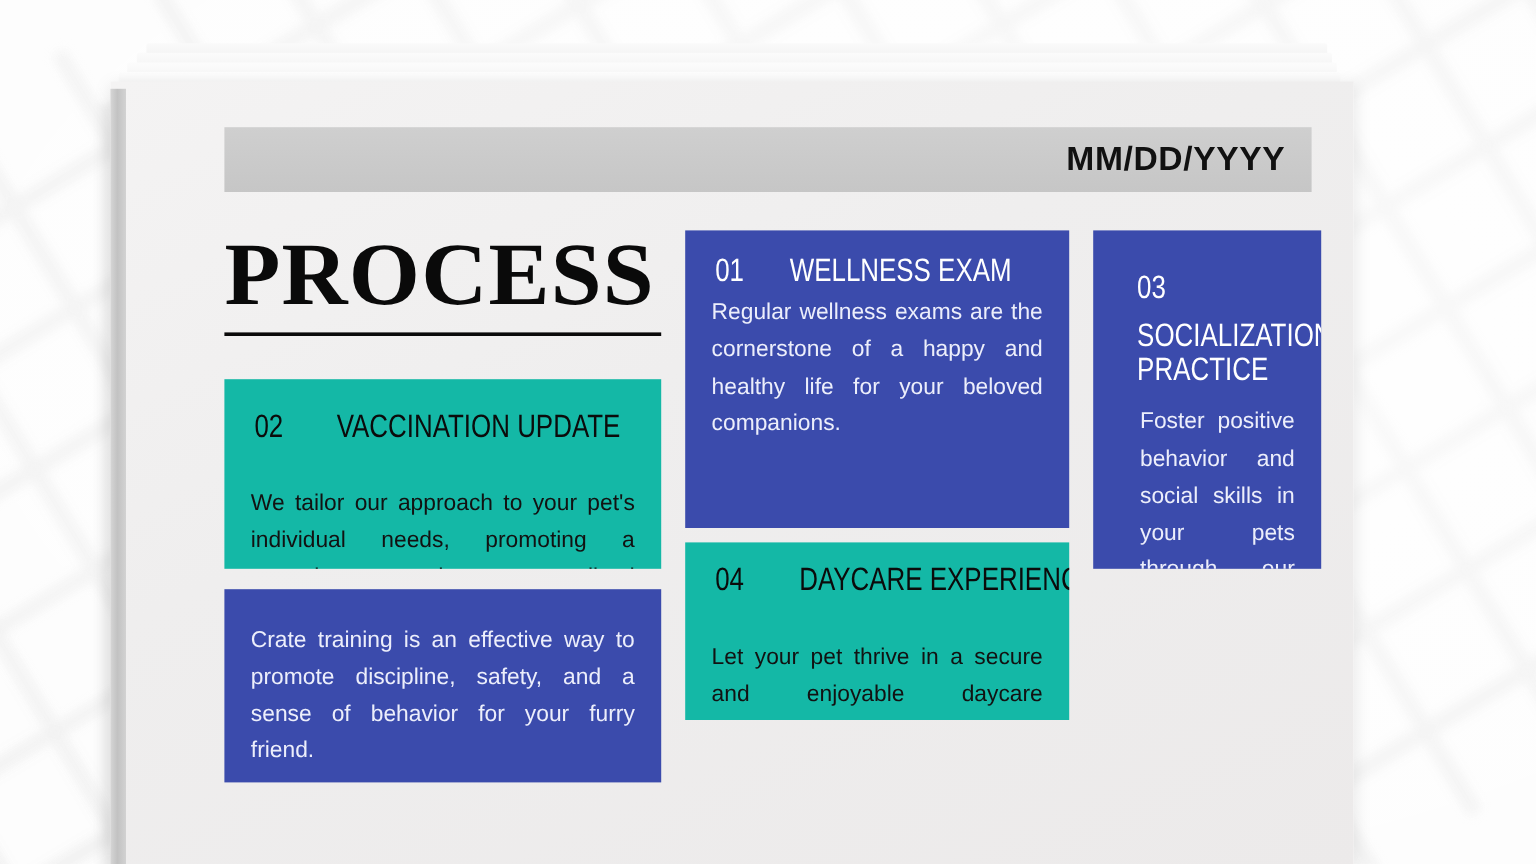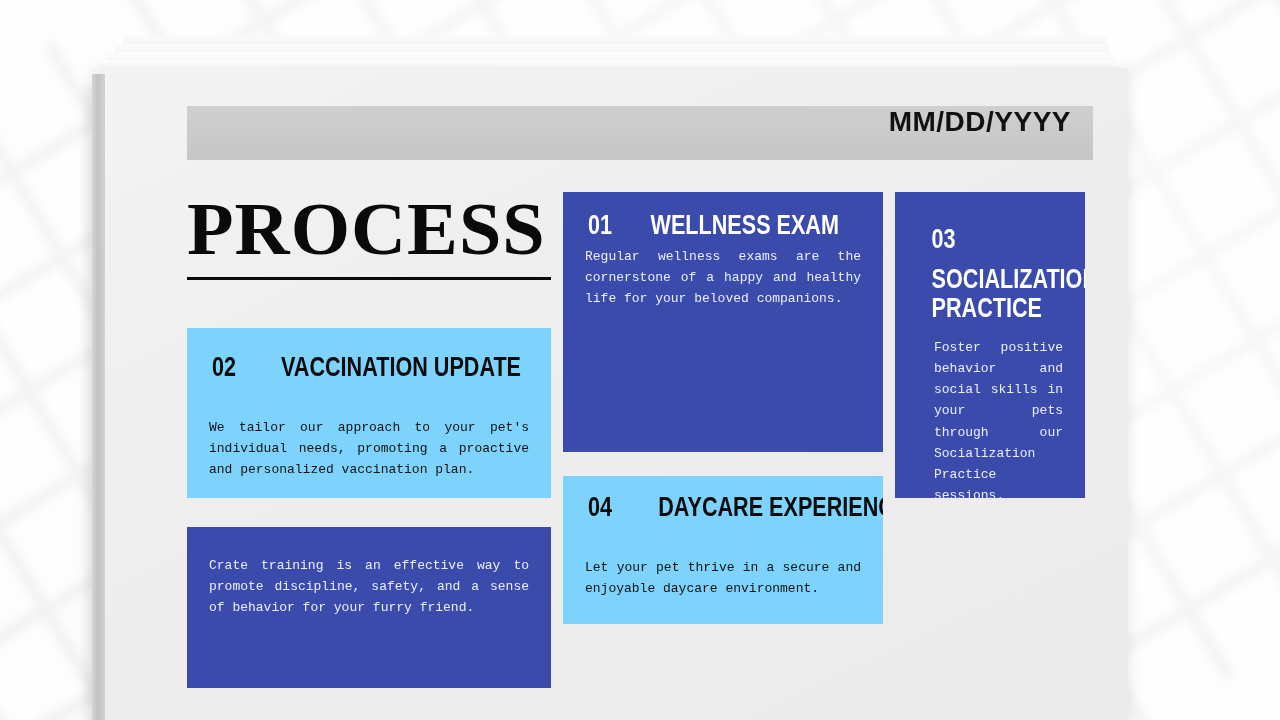--- a/index.html
+++ b/index.html
@@ -96,41 +96,41 @@
     left: 187px;
     top: 106px;
     width: 906px;
   }
 
   
   #date-bar {
     height: 54px;
     background: linear-gradient(to bottom, #cfcfcf, #c6c6c6);
     display: flex;
+    align-items: center;
     justify-content: flex-end;
     padding-right: 22px;
     box-sizing: border-box;
   }
   #date-text {
     font-family: "Liberation Sans", sans-serif;
     font-weight: bold;
     font-size: 28px;
     letter-spacing: 0.5px;
     color: #111111;
   }
 
   
   #layout {
     margin-top: 32px;
     display: grid;
     grid-template-columns: 364px 320px 190px;
     grid-template-rows: 112px 148px 22px 178px;
     column-gap: 20px;
     row-gap: 0px;
-    gap: 12px;
   }
 
   
   #title-block {
     grid-column: 1;
     grid-row: 1 / span 1;
     padding-top: 2px;
   }
   #page-title {
     font-family: "Liberation Serif", serif;
@@ -154,28 +154,28 @@
   .card {
     box-sizing: border-box;
     padding: 20px 22px;
     overflow: hidden;
   }
   .card.blue {
     background: #3b4bac;
     color: #ffffff;
   }
   .card.grey {
-    background: #7dd3fc;
+    background: #14b8a6;
     color: #0b0b0b;
   }
   .card-head {
     display: flex;
     align-items: flex-end;
     font-family: "Liberation Sans Narrow", "Liberation Sans", sans-serif;
-    font-weight: bold;
+    font-weight: normal;
     margin: 0 0 7px 0;
     line-height: 1.0;
   }
   .card-num {
     font-size: 27px;
     letter-spacing: 0px;
     transform: scaleX(0.80);
     transform-origin: left baseline;
     display: inline-block;
     white-space: nowrap;
@@ -185,22 +185,22 @@
     letter-spacing: 0px;
     transform: scaleX(0.80);
     transform-origin: left baseline;
     display: inline-block;
     white-space: nowrap;
   }
   .gap-sm { width: 12px; flex: 0 0 12px; }
   .gap-lg { width: 22px; flex: 0 0 22px; }
 
   .card-body {
-    font-family: Liberation Mono, monospace;
-    font-size: 13px;
+    font-family: Liberation Sans, sans-serif;
+    font-size: 19px;
     line-height: 1.62;
     text-align: justify;
     margin: 0;
     font-weight: normal;
   }
   .card.blue .card-body { color: #eceefb; }
   .card.grey .card-body { color: #121212; margin-top: 36px; }
 
   
   #card-01 { grid-column: 2; grid-row: 1 / span 2; margin-bottom: 12px; }

